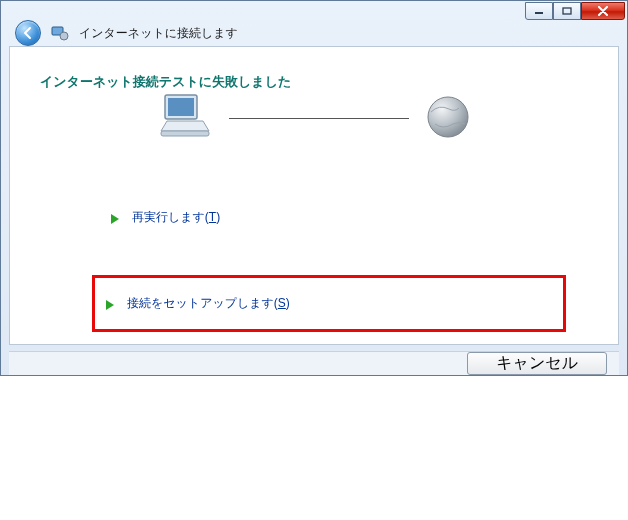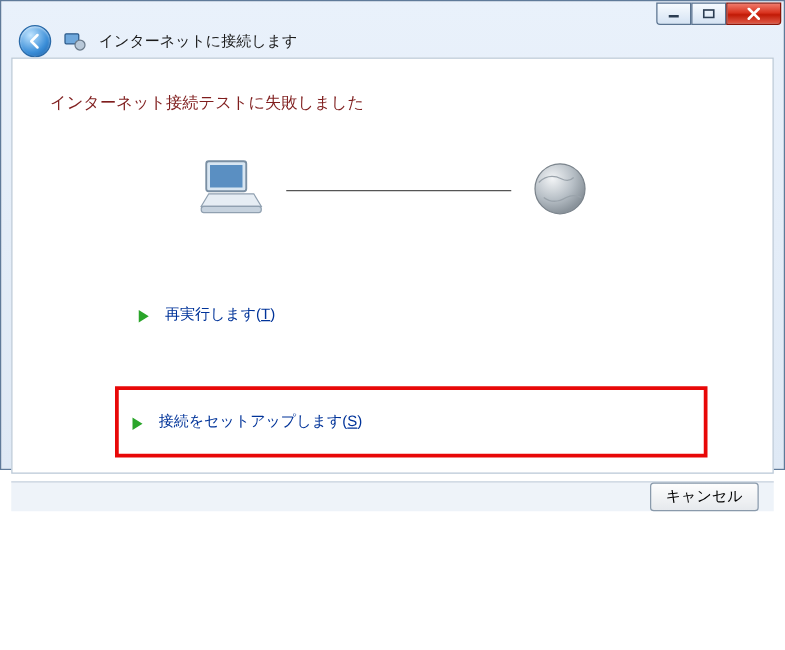--- a/index.html
+++ b/index.html
@@ -82,23 +82,23 @@
   .panel {
     flex: 1;
     margin: 0 8px 6px 8px;
     background: #fff;
     border: 1px solid #b9c7d6;
     padding: 26px 30px 12px 30px;
     display: flex;
     flex-direction: column;
   }
   .heading {
-    color: #7f1d1d;
+    color: #0f766e;
     font-size: 13px;
-    margin-bottom: 34px;
+    font-weight: bold;
   }
   
   .illus {
     display: flex;
     align-items: center;
     justify-content: center;
     gap: 16px;
     margin-bottom: 50px;
   }
   .illus-line {
@@ -146,23 +146,23 @@
     align-items: center;
     justify-content: flex-end;
     padding-right: 12px;
   }
   .btn {
     min-width: 86px;
     height: 23px;
     background: linear-gradient(#fdfdfd, #e6e9ed);
     border: 1px solid #8a9aab;
     border-radius: 3px;
-    font-size: 12px;
-    display: flex; align-items: center; justify-content: center;
-    padding: 0 12px;
+    font-size: 16px;
+    display: flex; align-items: center; justify-content: center;
+    padding: 0 28px;
     cursor: pointer;
   }
 </style>
 </head>
 <body>
 
 <div class="window">
 
   <div class="titlebar">
     <div class="win-btn-group">

